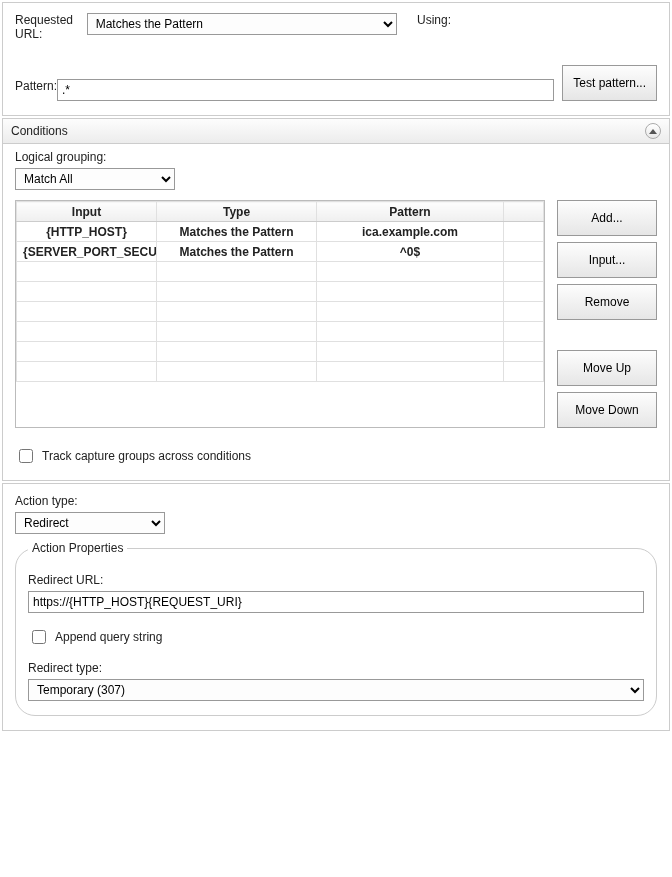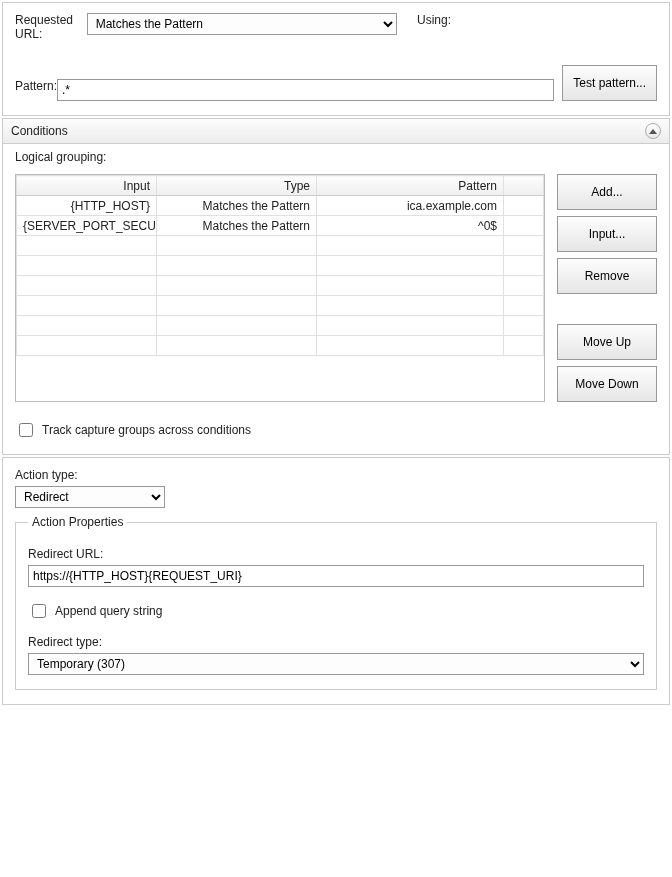--- a/index.html
+++ b/index.html
@@ -73,22 +73,22 @@
   .cond-wrap { display: flex; gap: 12px; margin-top: 10px; }
   .cond-table-wrap { flex: 1; border: 1px solid #bbb; }
   table.cond {
     border-collapse: collapse;
     width: 100%;
     table-layout: fixed;
   }
   table.cond th, table.cond td {
     border: 1px solid #e0e0e0;
     padding: 0 6px;
-    text-align: right;
-    font-weight: normal;
+    text-align: center;
+    font-weight: bold;
     height: 20px;
     overflow: hidden;
     white-space: nowrap;
   }
   table.cond th {
     background: linear-gradient(#fdfdfd,#efefef);
     border-bottom: 1px solid #ccc;
   }
   .cond-btns { width: 100px; display: flex; flex-direction: column; gap: 6px; }
   .cond-btns .btn { width: 100%; min-width: 0; }
@@ -103,21 +103,21 @@
     top: -18px;
     background: #fff;
     padding: 0 4px;
     display: inline-block;
     margin-bottom: -10px;
   }
   .mono { font-family: Consolas, "Courier New", monospace; }
   .full { width: 100%; }
   .w150 { width: 150px; }
   .w160 { width: 160px; }
-  .mt14 { margin-top: 14px; }
+  .mt14 { margin-top: 14px; border-radius: 20px; }
 </style>
 </head>
 <body>
 
 <div class="section">
   <div class="section-body">
     <div class="row">
       <div class="col">
         <span class="lbl">Requested URL:</span>
         <select class="full">
@@ -142,20 +142,23 @@
 
 <div class="section">
   <div class="section-header">
     <span>Conditions</span>
     <div class="chevron-btn">
       <div class="chevron-up"></div>
     </div>
   </div>
   <div class="section-body" style="padding-top:6px;">
     <div class="lbl">Logical grouping:</div>
+    <select class="w160">
+      <option>Match All</option>
+    </select>
 
     <div class="cond-wrap">
       <div class="cond-table-wrap">
         <table class="cond">
           <colgroup>
             <col style="width:140px">
               <col style="width:160px">
               <col>
               <col style="width:40px">
           </colgroup>

